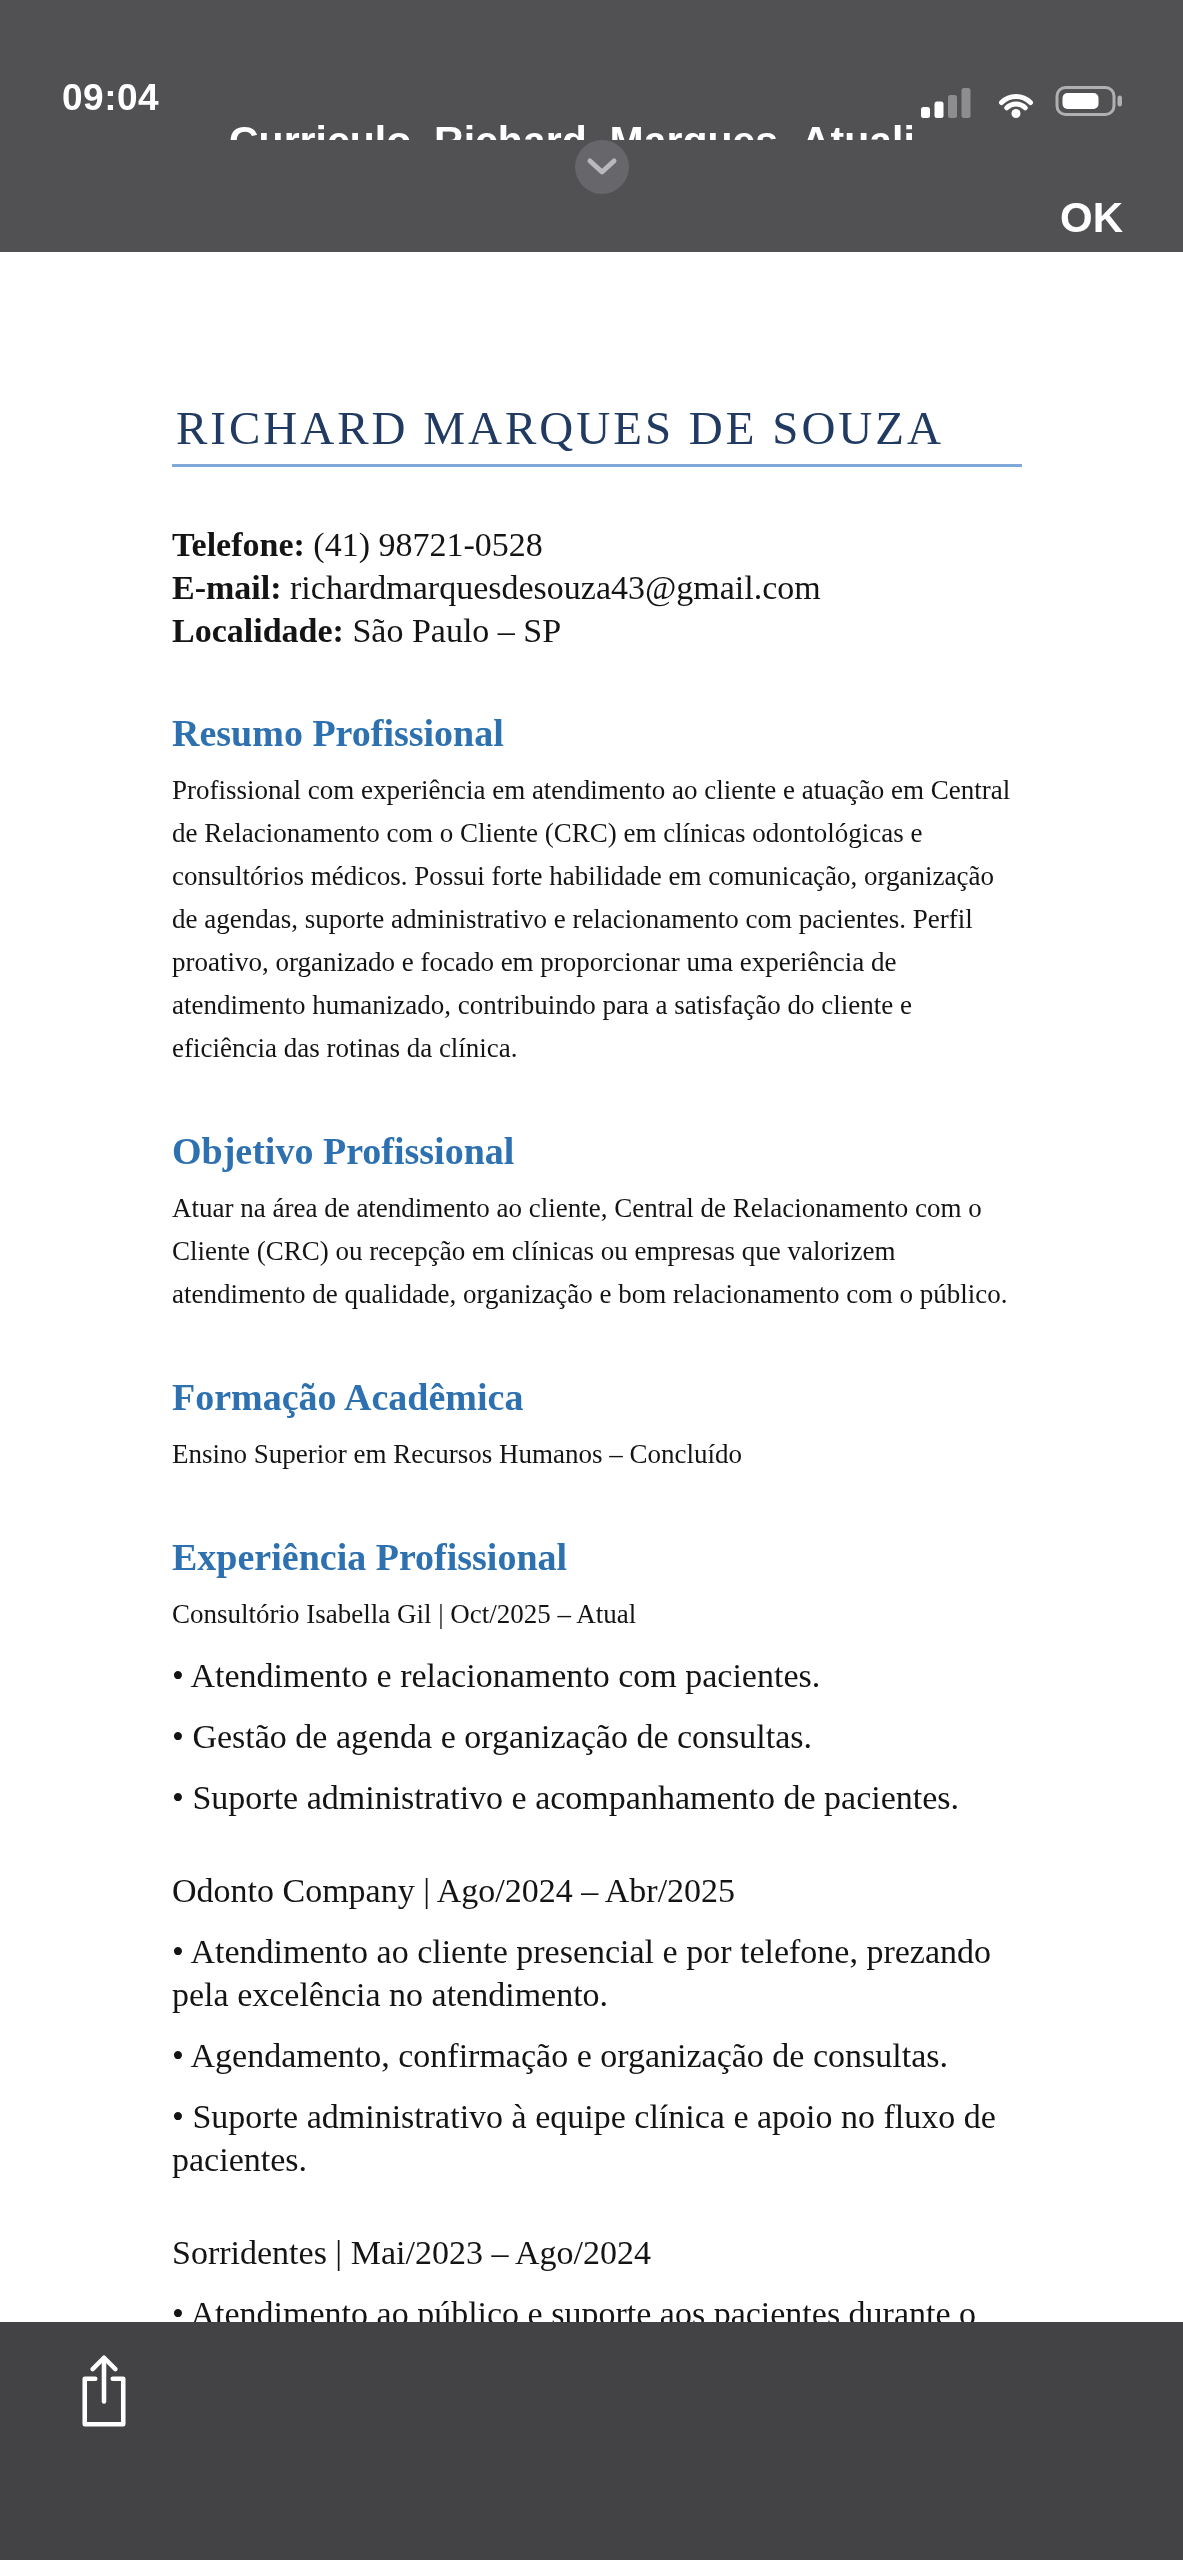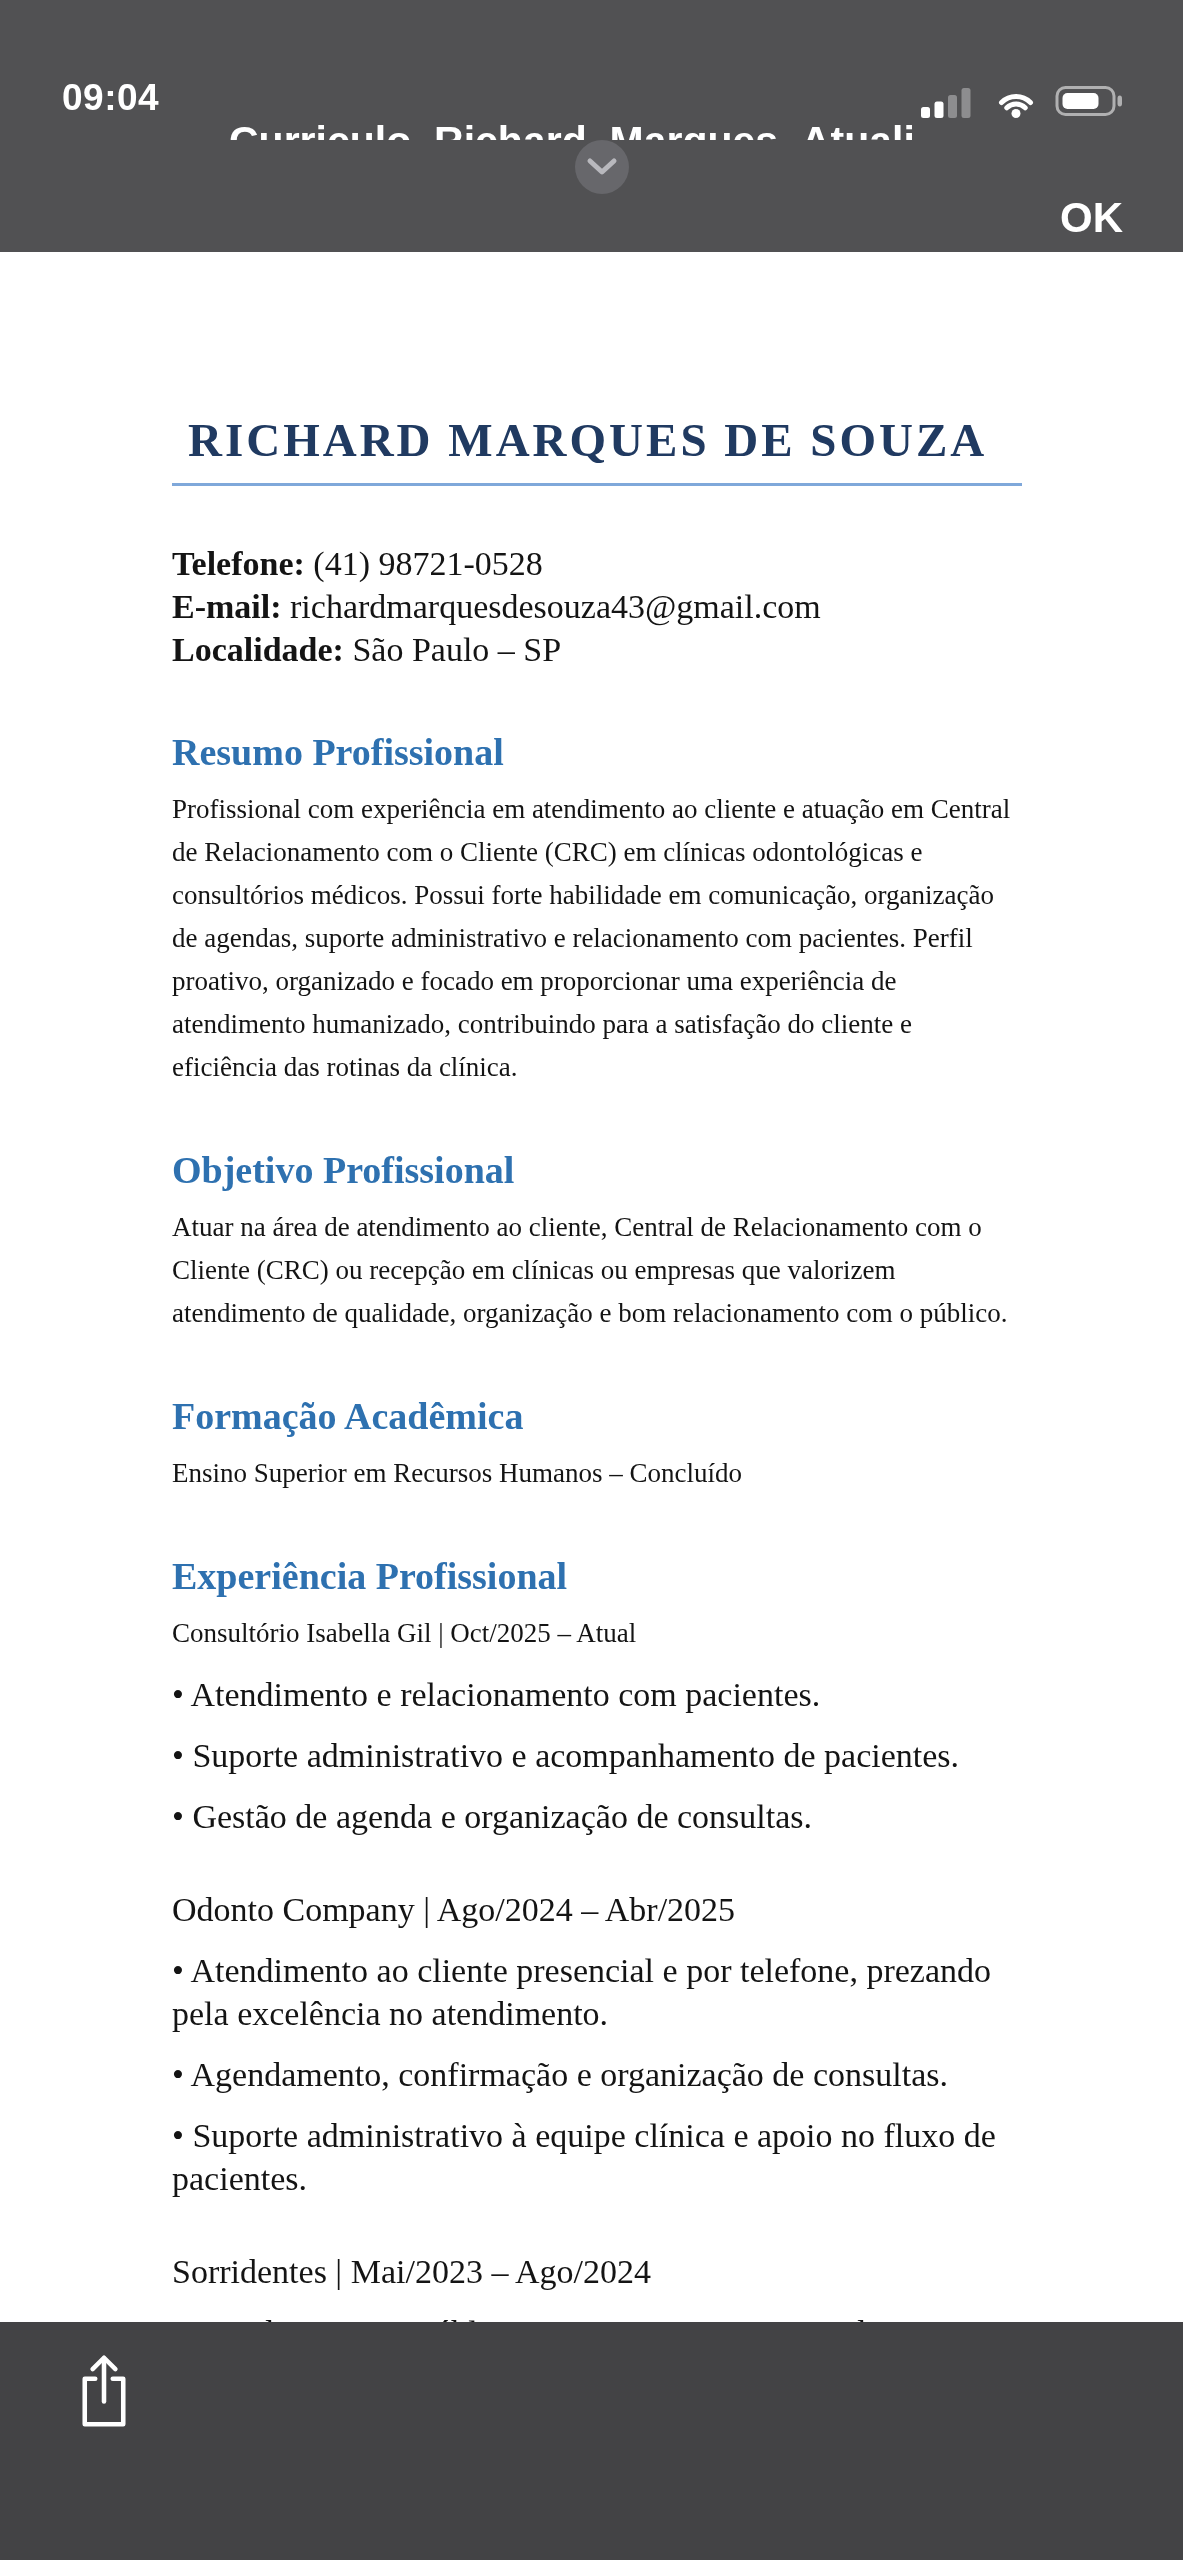--- a/index.html
+++ b/index.html
@@ -38,21 +38,21 @@
   
   .docarea{
     position:absolute;top:252px;left:0;width:1183px;height:2308px;
     background:#ffffff;overflow:hidden;z-index:1;
   }
   .doc-page{
     padding:146px 161px 0 172px;box-sizing:border-box;
     font-family:"Liberation Serif",serif;color:#141414;
   }
   .cv-name{
-    margin:16px;font-weight:700;font-size:47px;line-height:1.12;
+    margin:4px;font-weight:400;font-size:47px;line-height:1.12;
     color:#203a61;letter-spacing:3px;
   }
   .cv-name-rule{height:0;border-bottom:3px solid #7fa8da;margin-top:9px;}
   .contact{margin-top:56px;font-size:34px;line-height:43px;}
   .contact-row b{font-weight:700;}
   .sec-heading{
     font-size:38px;line-height:46px;font-weight:700;color:#2e71b0;margin:58px 0 0 0;
   }
   .sec-body{font-size:27px;line-height:43px;margin:13px 0 0 0;}
   .company{font-size:34px;line-height:43px;margin:50px 0 0 0;}
@@ -127,22 +127,22 @@
       <h2 class="sec-heading">Objetivo Profissional</h2>
       <p class="sec-body">Atuar na área de atendimento ao cliente, Central de Relacionamento com o Cliente (CRC) ou recepção em clínicas ou empresas que valorizem atendimento de qualidade, organização e bom relacionamento com o público.</p>
 
       <h2 class="sec-heading">Formação Acadêmica</h2>
       <p class="sec-body">Ensino Superior em Recursos Humanos – Concluído</p>
 
       <h2 class="sec-heading">Experiência Profissional</h2>
 
       <p class="sec-body">Consultório Isabella Gil | Oct/2025 – Atual</p>
       <p class="bullet">• Atendimento e relacionamento com pacientes.</p>
+      <p class="bullet">• Gestão de agenda e organização de consultas.</p>
       <p class="bullet">• Suporte administrativo e acompanhamento de pacientes.</p>
-      <p class="bullet">• Gestão de agenda e organização de consultas.</p>
 
       <p class="company">Odonto Company | Ago/2024 – Abr/2025</p>
       <p class="bullet">• Atendimento ao cliente presencial e por telefone, prezando pela excelência no atendimento.</p>
       <p class="bullet">• Agendamento, confirmação e organização de consultas.</p>
       <p class="bullet">• Suporte administrativo à equipe clínica e apoio no fluxo de pacientes.</p>
 
       <p class="company">Sorridentes | Mai/2023 – Ago/2024</p>
       <p class="bullet">• Atendimento ao público e suporte aos pacientes durante o atendimento.</p>
       <p class="bullet">• Organização de prontuários, documentos e apoio nas rotinas da clínica.</p>
 

